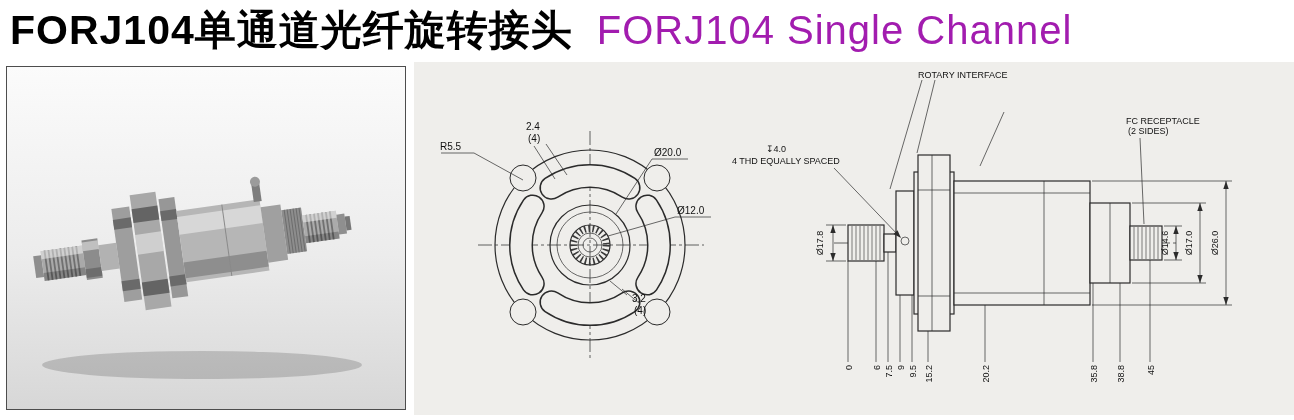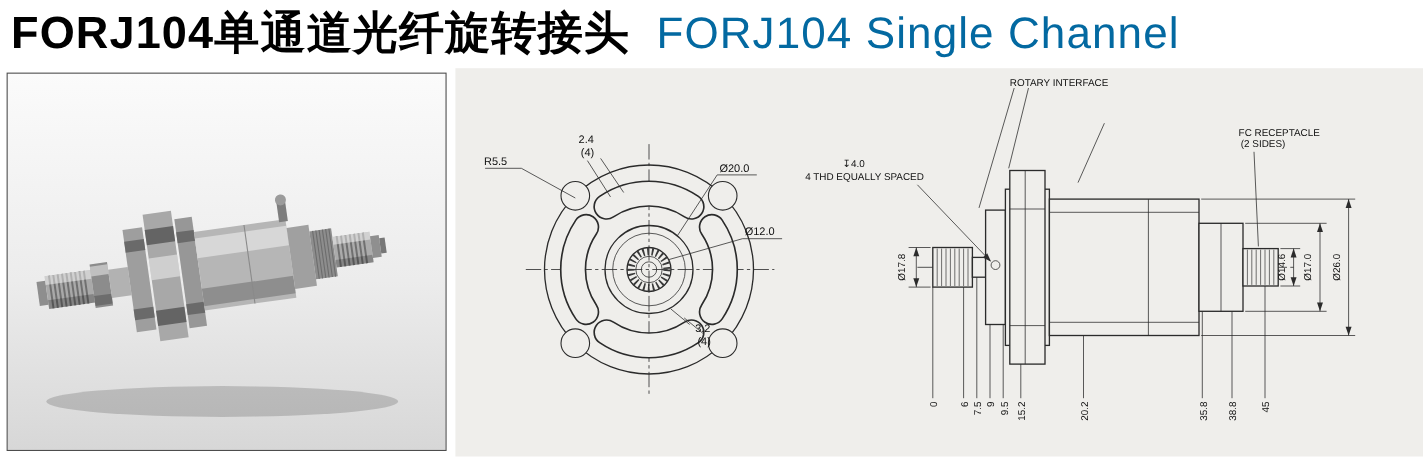--- a/index.html
+++ b/index.html
@@ -1,20 +1,20 @@
 <!DOCTYPE html>
 <html><head>
 <meta charset="utf-8">
 <style>
   html,body{margin:0;padding:0;background:#ffffff;}
   .page{position:relative;width:1294px;height:416px;background:#ffffff;overflow:hidden;
         font-family:"Liberation Sans",sans-serif;}
   .header{position:absolute;left:10px;top:0;height:62px;display:flex;align-items:baseline;white-space:nowrap;}
   .title-cn{font-size:41px;font-weight:900;color:#000;line-height:60px;letter-spacing:1px;}
-  .title-en{font-size:40px;font-weight:400;color:#0369a1;margin-left:24px;letter-spacing:1px;}
+  .title-en{font-size:40px;font-weight:400;color:#a21caf;margin-left:24px;letter-spacing:1px;}
   .photo-box{position:absolute;left:6px;top:66px;width:400px;height:344px;margin:0;box-sizing:border-box;
              border:1px solid #4d4d4d;background:linear-gradient(180deg,#fbfbfb 0%,#ececec 55%,#d7d7d7 100%);}
   .drawing-panel{position:absolute;left:414px;top:62px;width:880px;height:353px;background:#efeeeb;}
   svg text{font-family:"Liberation Sans",sans-serif;}
   .lbl{font-size:10px;fill:#111;}
   .lbl9{font-size:9px;fill:#111;}
   .ol{fill:none;stroke:#2b2b2b;stroke-width:1.2;}
   .thin{fill:none;stroke:#2b2b2b;stroke-width:0.7;}
   .hatch{fill:none;stroke:#2b2b2b;stroke-width:0.6;}
   .cl{fill:none;stroke:#3a3a3a;stroke-width:0.8;stroke-dasharray:14 3 3 3;}

